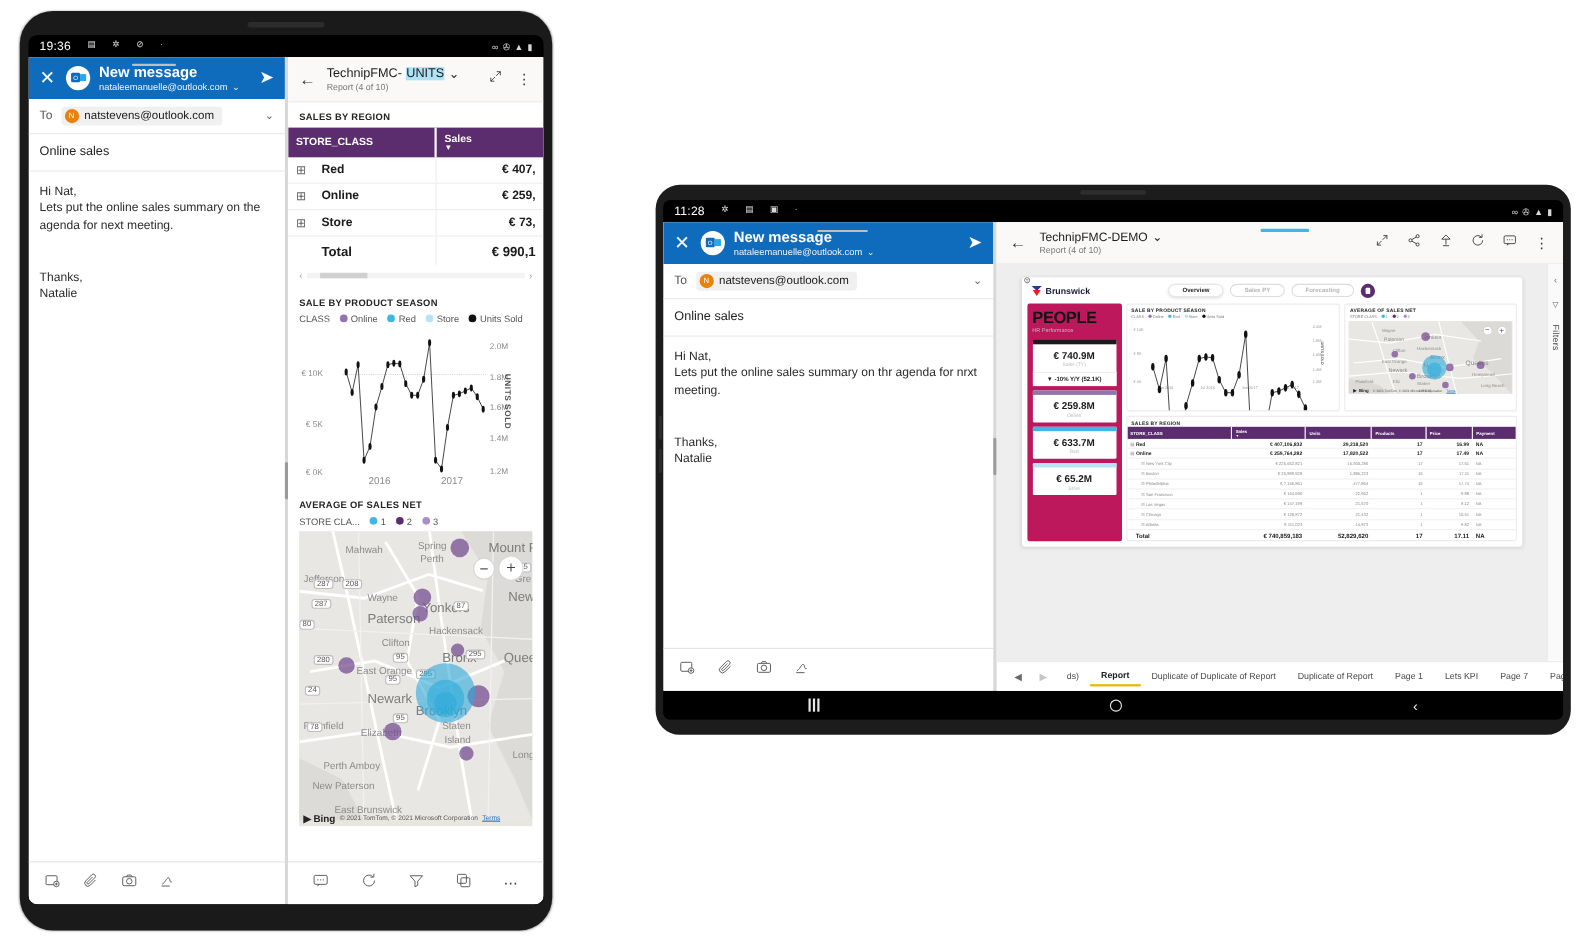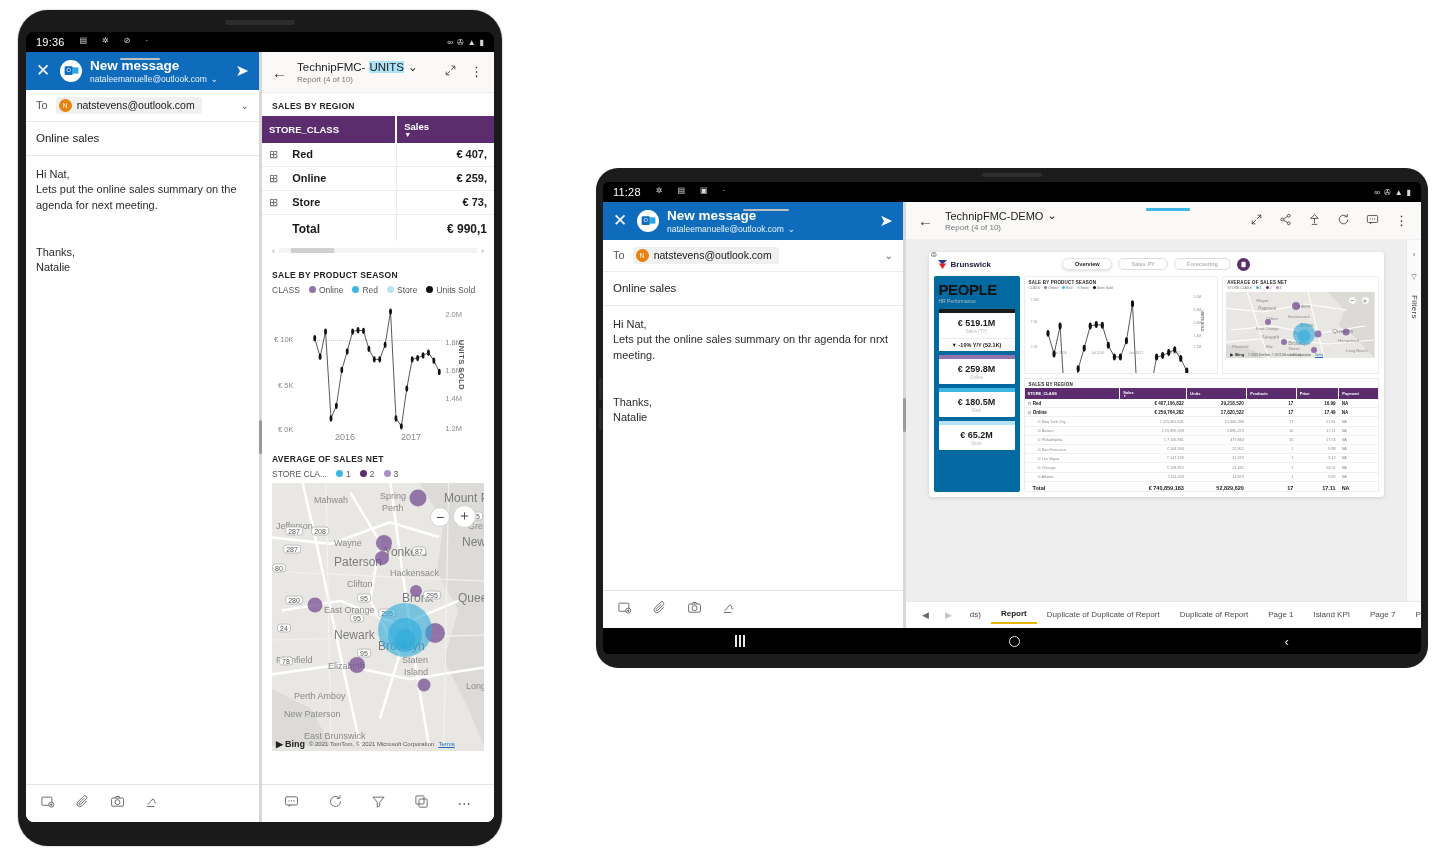--- a/index.html
+++ b/index.html
@@ -272,21 +272,21 @@
   .rc-logo { display: flex; align-items: center; gap: 3px; font-size: 8px; font-weight: bold; color: #1b1b3a; }
   .rc-pills { position: absolute; left: 50%; transform: translateX(-50%); display: flex; align-items: center; gap: 6px; }
   .pill {
     border: 1px solid #dcdcdc; border-radius: 9px; padding: 2px 12px;
     font-size: 5.5px; color: #b5b5b5; background: #fff; font-weight: bold;
   }
   .pill.active { color: #1b1b1b; box-shadow: 0 1px 3px rgba(0,0,0,.15); border-color: #e8e8e8; }
   .rc-badge { width: 13px; height: 13px; border-radius: 50%; background: #5c2d6e; display:flex; align-items:center; justify-content:center; }
 
   .rc-body { display: flex; gap: 4px; padding: 0 5px 5px; height: calc(100% - 24px); }
-  .kpi-col { width: 86px; flex: 0 0 86px; background: #0369a1; border-radius: 2px; padding: 5px; }
+  .kpi-col { width: 86px; flex: 0 0 86px; background: #be185d; border-radius: 2px; padding: 5px; }
   .kpi-head { font-size: 15px; font-weight: bold; color: #111; letter-spacing: -.4px; }
   .kpi-sub { font-size: 5px; color: #b9b9b9; margin-bottom: 5px; }
   .kpi-card { background: #fff; margin-bottom: 4px; border-radius: 1px; }
   .kpi-accent { height: 4px; }
   .kpi-val { font-size: 9px; font-weight: bold; color: #1b1b1b; text-align: center; padding: 5px 0 1px; }
   .kpi-lbl { font-size: 4.5px; color: #b9b9b9; text-align: center; padding-bottom: 4px; }
   .kpi-delta {
     font-size: 5.5px; font-weight: bold; color: #1b1b1b; text-align: center;
     padding: 3px 0; border-top: 1px solid #ededed; background: #fff;
   }
@@ -942,34 +942,34 @@
               </div>
 
               <div class="rc-body">
 
                 <div class="kpi-col">
                   <div class="kpi-head">PEOPLE</div>
                   <div class="kpi-sub">HR Performance</div>
 
                   <div class="kpi-card">
                     <div class="kpi-accent" style="background:#1b1b1b;"></div>
-                    <div class="kpi-val">€ 519.1M</div>
+                    <div class="kpi-val">€ 740.9M</div>
                     <div class="kpi-lbl">Sales (TY)</div>
                     <div class="kpi-delta">▼ -10% Y/Y (52.1K)</div>
                   </div>
 
                   <div class="kpi-card">
                     <div class="kpi-accent" style="background:#8f74ad;"></div>
                     <div class="kpi-val">€ 259.8M</div>
                     <div class="kpi-lbl">Online</div>
                   </div>
 
                   <div class="kpi-card">
                     <div class="kpi-accent" style="background:#3fb6e3;"></div>
-                    <div class="kpi-val">€ 180.5M</div>
+                    <div class="kpi-val">€ 633.7M</div>
                     <div class="kpi-lbl">Red</div>
                   </div>
 
                   <div class="kpi-card">
                     <div class="kpi-accent" style="background:#b6e3f5;"></div>
                     <div class="kpi-val">€ 65.2M</div>
                     <div class="kpi-lbl">Store</div>
                   </div>
                 </div>
 
@@ -1322,21 +1322,21 @@
         </div>
 
         <div class="tb-tabbar">
           <span class="navarr">◀</span>
           <span class="navarr dim">▶</span>
           <span class="tb-tab">ds)</span>
           <span class="tb-tab active">Report</span>
           <span class="tb-tab">Duplicate of Duplicate of Report</span>
           <span class="tb-tab">Duplicate of Report</span>
           <span class="tb-tab">Page 1</span>
-          <span class="tb-tab">Island KPI</span>
+          <span class="tb-tab">Lets KPI</span>
           <span class="tb-tab">Page 7</span>
           <span class="tb-tab">Page 3</span>
         </div>
       </div>
     </div>
 
     <div class="navbar">
       <span class="nav-lines">
           <i></i>
           <i></i>

